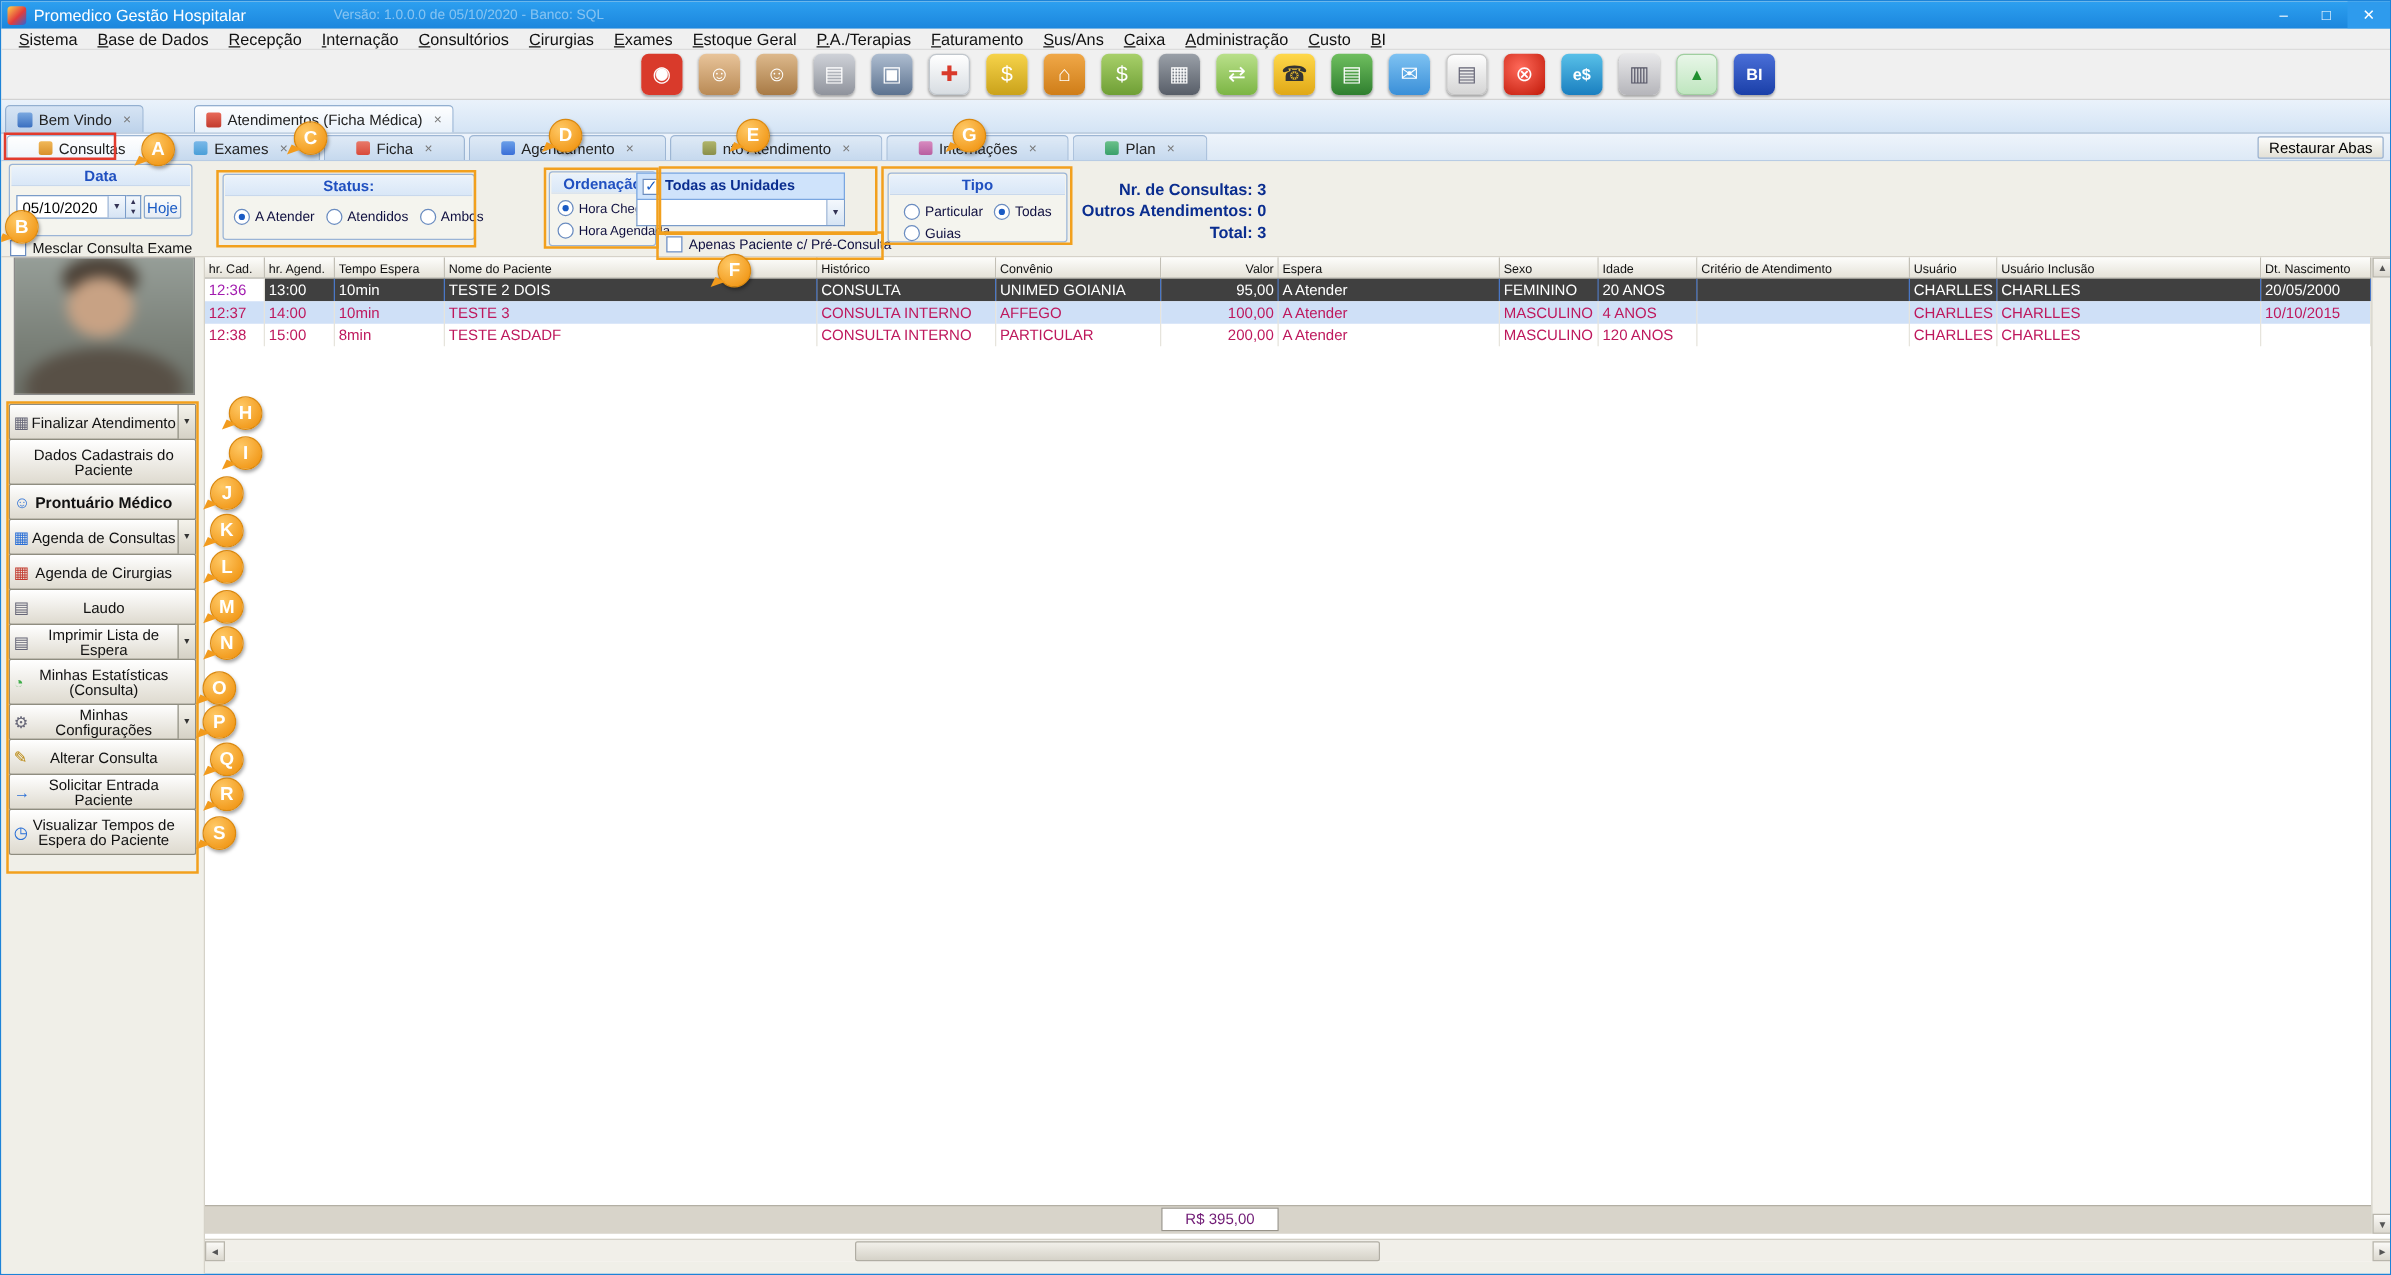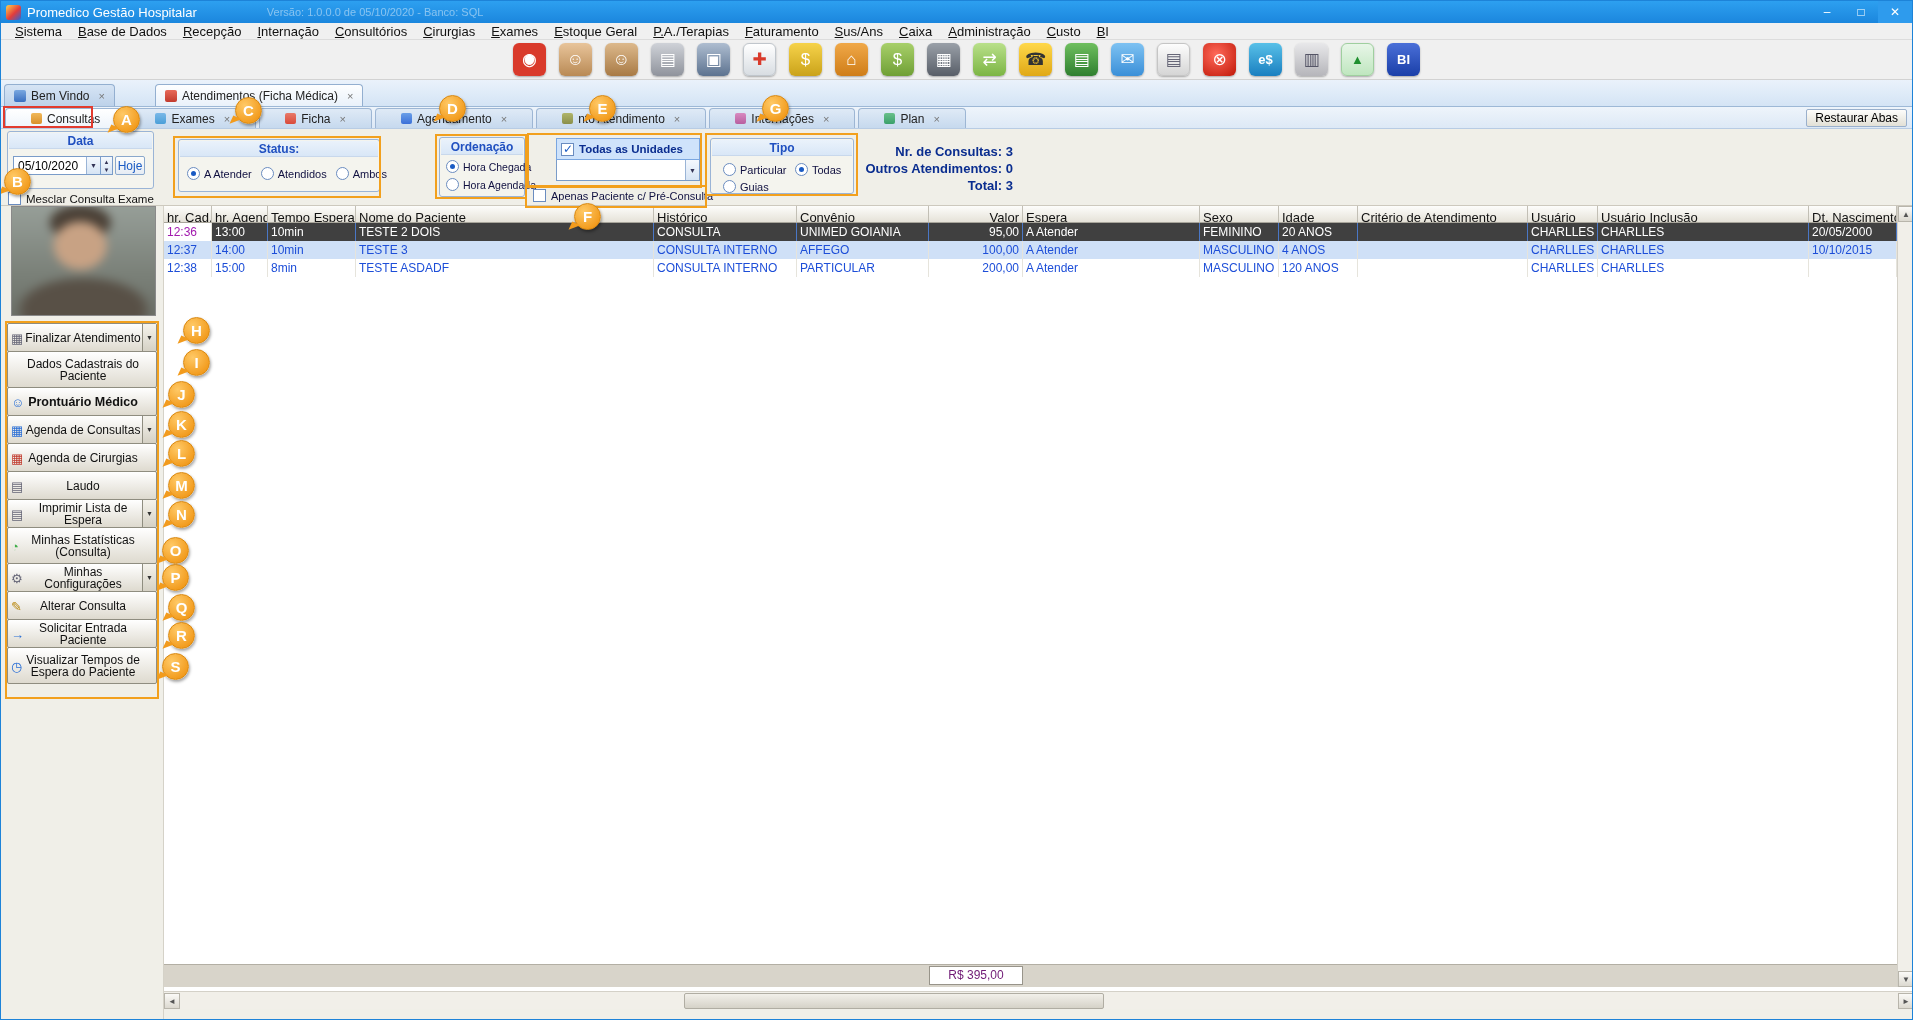--- a/index.html
+++ b/index.html
@@ -92,21 +92,21 @@
   .hoje{width:30px;margin-left:2px;border:1px solid #8aa8cc;border-radius:2px;background:linear-gradient(#fdfdfb,#e6ecf4);
         color:#1a5bc4;font-size:12px;display:flex;align-items:center;justify-content:center}
   .mesclar{position:absolute;left:7px;top:63px;display:flex;align-items:center;gap:5px;font-size:11.5px;color:#111}
 
   .group-status{left:177px;top:10px;width:202px;height:53px}
   .status-opts{position:absolute;left:8px;top:27px;display:flex;gap:9px;font-size:11px;color:#101040}
   .group-ord{left:438px;top:8px;width:86px;height:60px}
   .ord-opt1{position:absolute;left:6px;top:22px;font-size:10.5px;color:#101040}
   .ord-opt2{position:absolute;left:6px;top:40px;font-size:10.5px;color:#101040}
 
-  .unidades{position:absolute;left:555px;top:9px;width:144px}
+  .unidades{position:absolute;left:508px;top:9px;width:167px}
   .unidades-head{height:22px;background:#cfe3fb;border:1px solid #7aa6e0;display:flex;align-items:center;gap:5px;
                  padding-left:4px;font-size:11.5px;font-weight:bold;color:#0a2d8f}
   .unidades-combo{height:21px;background:#fff;border:1px solid #7a9cc9;border-top:none;display:flex}
   .preconsulta{position:absolute;left:532px;top:60px;display:flex;align-items:center;gap:5px;font-size:11px;color:#101040}
 
   .group-tipo{left:709px;top:9px;width:144px;height:56px}
   .tipo-opt1{position:absolute;left:12px;top:24px;font-size:11px;color:#101040}
   .tipo-opt2{position:absolute;left:84px;top:24px;font-size:11px;color:#101040}
   .tipo-opt3{position:absolute;left:12px;top:41px;font-size:11px;color:#101040}
 
@@ -131,25 +131,25 @@
   .sbtn.bold .slabel{font-weight:bold;font-size:12.5px}
   .slabel{line-height:12px}
   .sicon{position:absolute;left:3px;top:50%;transform:translateY(-50%);font-size:13px}
   .split{position:absolute;right:0;top:0;bottom:0;width:14px;border-left:1px solid #8f8d80;display:flex;
          align-items:center;justify-content:center;font-size:7px;color:#333;background:linear-gradient(#f5f3ec,#d5d1c5)}
   .sic-blue{color:#2a6fd6}.sic-red{color:#c23b2e}.sic-green{color:#3fae49}.sic-gray{color:#667}.sic-gold{color:#b8860b}
 
   
   .grid{position:absolute;left:163px;top:205px;width:1750px;height:803px;background:#fff;z-index:2}
   .thead{display:flex;height:17px}
-  .th{flex:none;font-size:13px;padding:4px 3px;background:linear-gradient(#fdfdfb,#e5e2d8);
+  .th{flex:none;font-size:10px;padding:4px 3px;background:linear-gradient(#fdfdfb,#e5e2d8);
       border-right:1px solid #c2bfb5;border-bottom:1px solid #a8a59b;white-space:nowrap;overflow:hidden;color:#111}
   .tr{display:flex;height:18px}
   .td{flex:none;font-size:12px;padding:2px 3px;line-height:14px;border-right:1px solid #e6e4dc;
-      white-space:nowrap;overflow:hidden;color:#1d4ed8}
+      white-space:nowrap;overflow:hidden;color:#be185d}
   .tr.sel .td{background:#404040;color:#fff;border-right-color:#4a77c6}
   .tr.sel .td.focuscell{background:#fff;color:#a21caf;border-right-color:#e6e4dc}
   .tr.alt .td{background:#cfe0f7}
   .c0{width:48px}.c1{width:56px}.c2{width:88px}.c3{width:298px}.c4{width:143px}.c5{width:132px}
   .c6{width:94px;text-align:right}.c7{width:177px}.c8{width:79px}.c9{width:79px}.c10{width:170px}
   .c11{width:70px}.c12{width:211px}.c13{width:88px}
   .grid-footer{position:absolute;left:0;top:758px;width:1733px;height:23px;background:#d8d4ca;border-top:1px solid #b3afa4}
   .total-box{position:absolute;left:765px;top:760px;width:94px;height:19px;background:#fff;border:1px solid #98948a;
              font-size:12px;text-align:center;line-height:17px;color:#701a75}
   .vscroll{position:absolute;right:0;top:0;width:17px;height:781px;background:#f1efe9;border-left:1px solid #d4d1c8}

